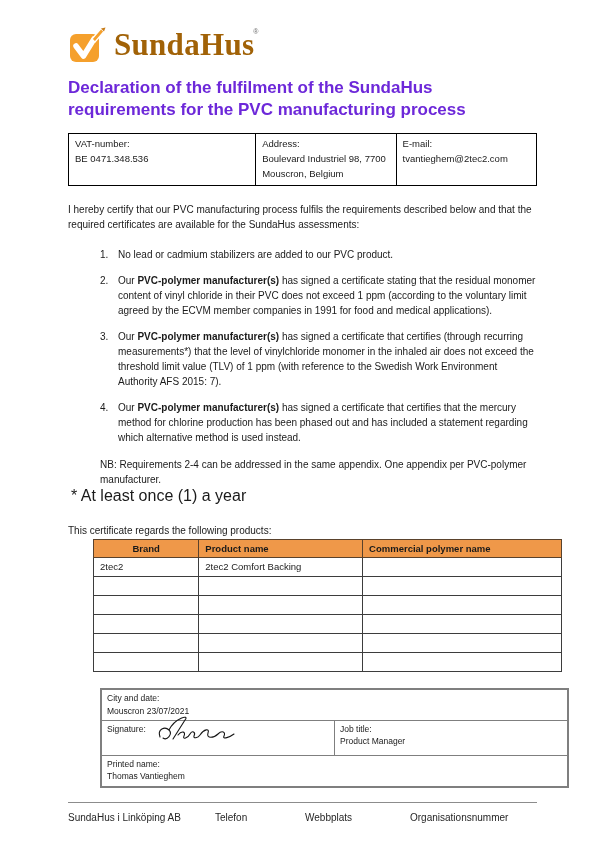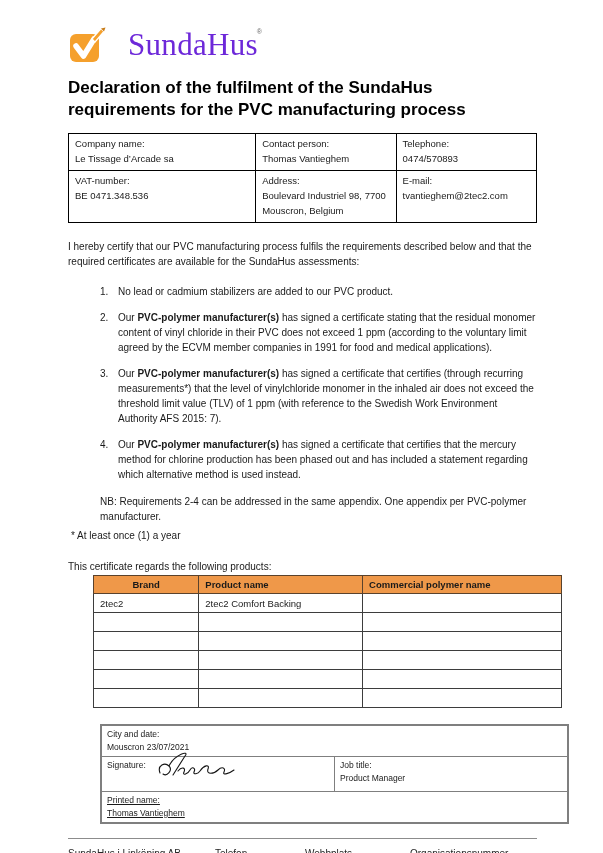--- a/index.html
+++ b/index.html
@@ -8,64 +8,64 @@
     font-family:"Liberation Sans", sans-serif;
     color:#1a1a1a;
     -webkit-font-smoothing:antialiased;
   }
   .page { box-sizing:border-box; width:603px; height:853px; padding:26px 66px 0 68px; overflow:hidden; }
 
   
   .logo-row { display:flex; align-items:flex-start; position:relative; height:42px; }
   .brand-text {
     font-family:"Liberation Serif", serif;
-    font-weight:normal; font-size:31px; line-height:38px;
-    color:#6d28d9; letter-spacing:0.3px; margin-left:20px;
+    font-weight:bold; font-size:31px; line-height:38px;
+    color:#a16207; letter-spacing:0.3px; margin-left:6px;
   }
   .reg-mark { font-size:7px; color:#6b6b6b; position:relative; top:2px; left:-1px; }
 
   
   .doc-title {
-    font-size:17px; font-weight:600; color:#000000;
+    font-size:17px; font-weight:600; color:#6d28d9;
     line-height:1.28; margin-top:9px; width:470px;
   }
 
   
   table.info { width:100%; border-collapse:collapse; margin-top:12px; font-size:9.5px; table-layout:fixed; }
   table.info td { border:1px solid #000; padding:2px 6px 4px 6px; vertical-align:top; line-height:1.6; }
   table.info col.c1 { width:40%; } table.info col.c2 { width:30%; } table.info col.c3 { width:30%; }
   .cell-label, .cell-value { display:block; }
 
   
   .intro { font-size:10px; line-height:1.5; margin:16px 0 0 0; width:470px; }
   .olist { margin-top:15px; }
   .oitem { display:flex; margin:0 0 11px 32px; font-size:10px; line-height:1.5; }
   .oitem .num { width:18px; flex:none; }
   .oitem .itext { flex:1; }
   .bold-seg { font-weight:bold; }
   .nb { margin:12px 0 0 32px; font-size:10px; line-height:1.5; }
-  .footnote { margin:6px 0 0 3px; font-size:10px; }
+  .footnote { margin:0 0 0 3px; font-size:16px; }
   .products-intro { margin:20px 0 3px 0; font-size:10px; }
 
   
   table.products { width:100%; border-collapse:collapse; font-size:9.5px; table-layout:fixed;margin-left:25px; }
   table.products col.p1 { width:22.5%; } table.products col.p2 { width:35%; } table.products col.p3 { width:42.5%; }
   table.products th {
     background:#EF9849; border:1px solid #5a422c; font-weight:bold;
     padding:2px 6px; text-align:left; height:13px;
   }
   table.products th.center { text-align:center; }
   table.products td { border:1px solid #3d3d3d; padding:2px 6px; height:14px; line-height:1.4; }
 
   
   table.sig { width:100%; border-collapse:collapse; margin-top:16px; font-size:8.5px; border:2px solid #7f7f7f; table-layout:fixed;margin-left:32px; }
   table.sig td { border:1px solid #7f7f7f; padding:2px 5px; vertical-align:top; line-height:1.5; }
   .sig-cell { position:relative; height:30px; }
   .sig-svg { position:absolute; left:52px; top:-8px; }
-  .printed-row td { height:26px;text-decoration:underline; }
+  .printed-row td { height:26px; }
   .city-row td { height:20px; }
 
   
   .footer { margin-top:14px; border-top:1px solid #8c8c8c; padding-top:7px; display:flex; font-size:10px; line-height:1.5; color:#262626; }
   .fcol { display:flex; flex-direction:column; }
   .fcol1 { width:147px; } .fcol2 { width:90px; } .fcol3 { width:105px; } .fcol4 { flex:1; }
 </style>
 </head>
 <body>
 
@@ -86,34 +86,20 @@
 
   <div class="doc-title">Declaration of the fulfilment of the SundaHus requirements for the PVC manufacturing process</div>
 
   <table class="info">
     <colgroup>
         <col class="c1">
         <col class="c2">
         <col class="c3">
       </colgroup>
     <tbody>
-        <tr>
-      <td>
-        <span class="cell-label">Company name:</span>
-        <span class="cell-value">Le Tissage d’Arcade sa</span>
-      </td>
-      <td>
-        <span class="cell-label">Contact person:</span>
-        <span class="cell-value">Thomas Vantieghem</span>
-      </td>
-      <td>
-        <span class="cell-label">Telephone:</span>
-        <span class="cell-value">0474/570893</span>
-      </td>
-    </tr>
     <tr>
       <td>
         <span class="cell-label">VAT-number:</span>
         <span class="cell-value">BE 0471.348.536</span>
       </td>
       <td>
         <span class="cell-label">Address:</span>
         <span class="cell-value">Boulevard Industriel 98, 7700 Mouscron, Belgium</span>
       </td>
       <td>

